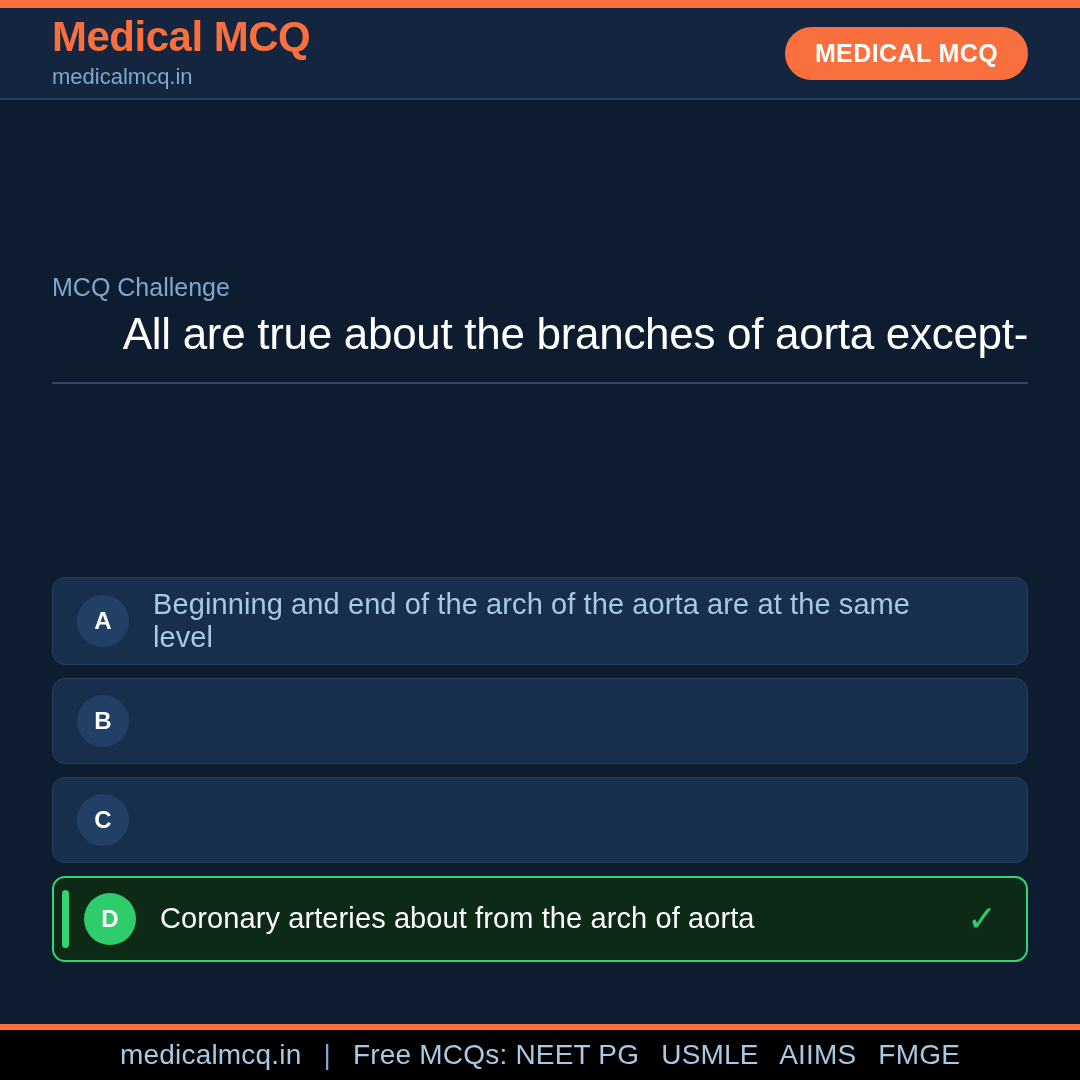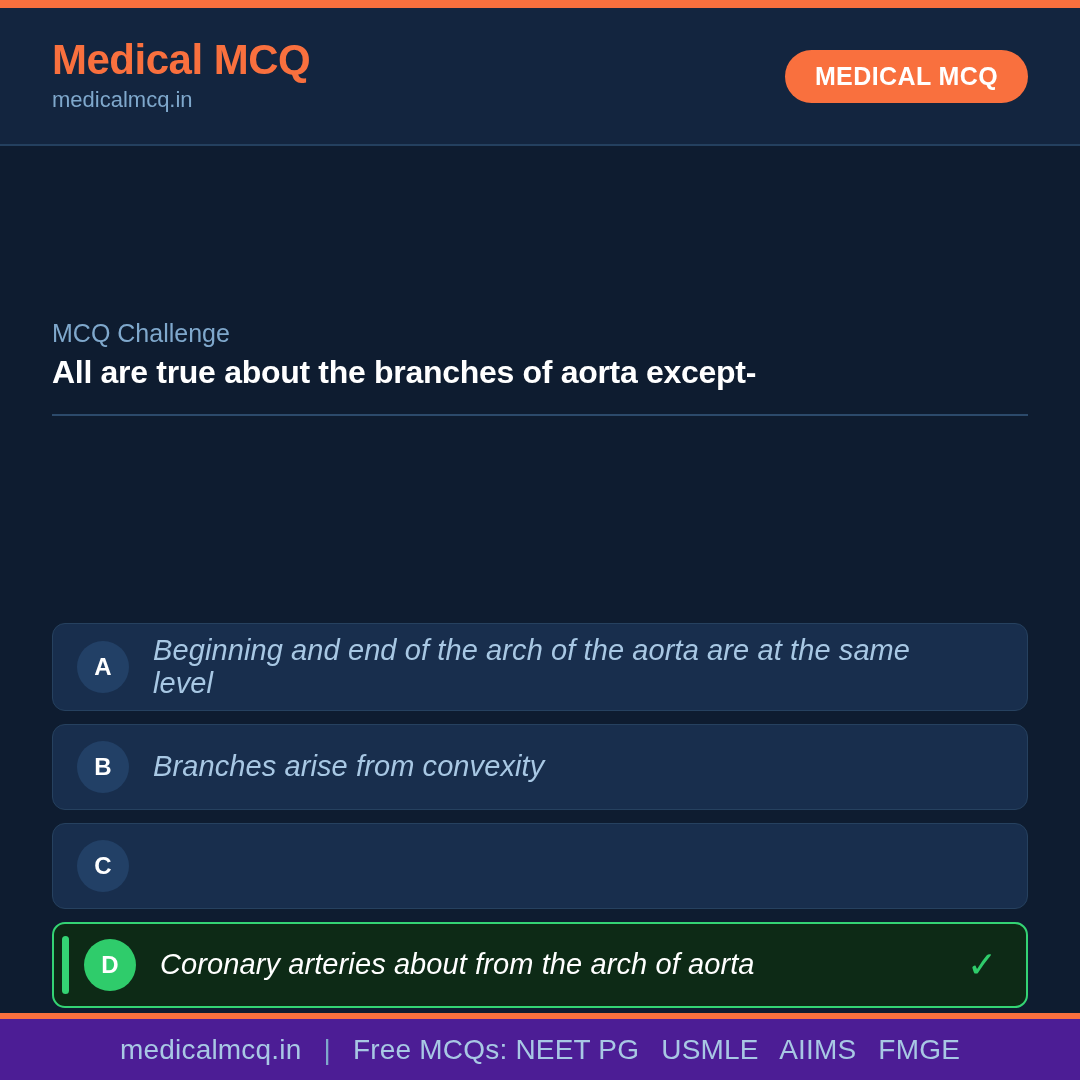--- a/index.html
+++ b/index.html
@@ -26,21 +26,21 @@
   .top-accent {
     height: 8px;
     width: 100%;
     background: #f9703e;
     flex: 0 0 auto;
   }
 
   
   .header {
     flex: 0 0 auto;
-    height: 138px;
+    height: 92px;
     background: #13253f;
     border-bottom: 2px solid #24405f;
     display: flex;
     align-items: center;
     justify-content: space-between;
     padding: 0 52px;
     box-sizing: border-box;
   }
   .brand {
     display: flex;
@@ -84,25 +84,26 @@
     right: 52px;
     top: 172px;
   }
   .q-label {
     font-size: 25px;
     color: #7fa8cc;
     line-height: 1.2;
     margin-bottom: 6px;
   }
   .q-text {
-    font-size: 32px;
-    font-weight: bold;
+    font-size: 44px;
+    font-weight: normal;
     color: #ffffff;
     line-height: 1.18;
     letter-spacing: -0.3px;
+    text-align: right;
   }
   .q-divider {
     margin-top: 22px;
     height: 2px;
     background: #2c4a6b;
     width: 100%;
   }
 
   
   .options {
@@ -136,21 +137,20 @@
     align-items: center;
     justify-content: center;
     margin-right: 24px;
   }
   .option-text {
     flex: 1 1 auto;
     font-size: 29px;
     color: #a8c8e4;
     line-height: 1.13;
     letter-spacing: 0.1px;
-    font-style: italic;
   }
   .option-check {
     flex: 0 0 auto;
     width: 44px;
     text-align: center;
     font-size: 36px;
     color: #2fcc6b;
     line-height: 1;
     visibility: hidden;
   }
@@ -177,22 +177,22 @@
   .option.correct .option-text {
     color: #ffffff;
   }
   .option.correct .option-check {
     visibility: visible;
   }
 
   
   .footer {
     flex: 0 0 auto;
-    height: 67px;
-    background: #4c1d95;
+    height: 56px;
+    background: #000000;
     border-top: 6px solid #f9703e;
     display: flex;
     align-items: center;
     justify-content: center;
     box-sizing: border-box;
   }
   .footer-text {
     font-size: 28px;
     color: #a8c8e4;
     letter-spacing: 0.2px;
@@ -233,21 +233,20 @@
     <div class="options">
 
       <div class="option">
         <div class="option-badge">A</div>
         <div class="option-text">Beginning and end of the arch of the aorta are at the same level</div>
         <div class="option-check">✓</div>
       </div>
 
       <div class="option">
         <div class="option-badge">B</div>
-        <div class="option-text">Branches arise from convexity</div>
         <div class="option-check">✓</div>
       </div>
 
       <div class="option">
         <div class="option-badge">C</div>
         <div class="option-check">✓</div>
       </div>
 
       <div class="option correct">
         <div class="accent-bar"></div>

